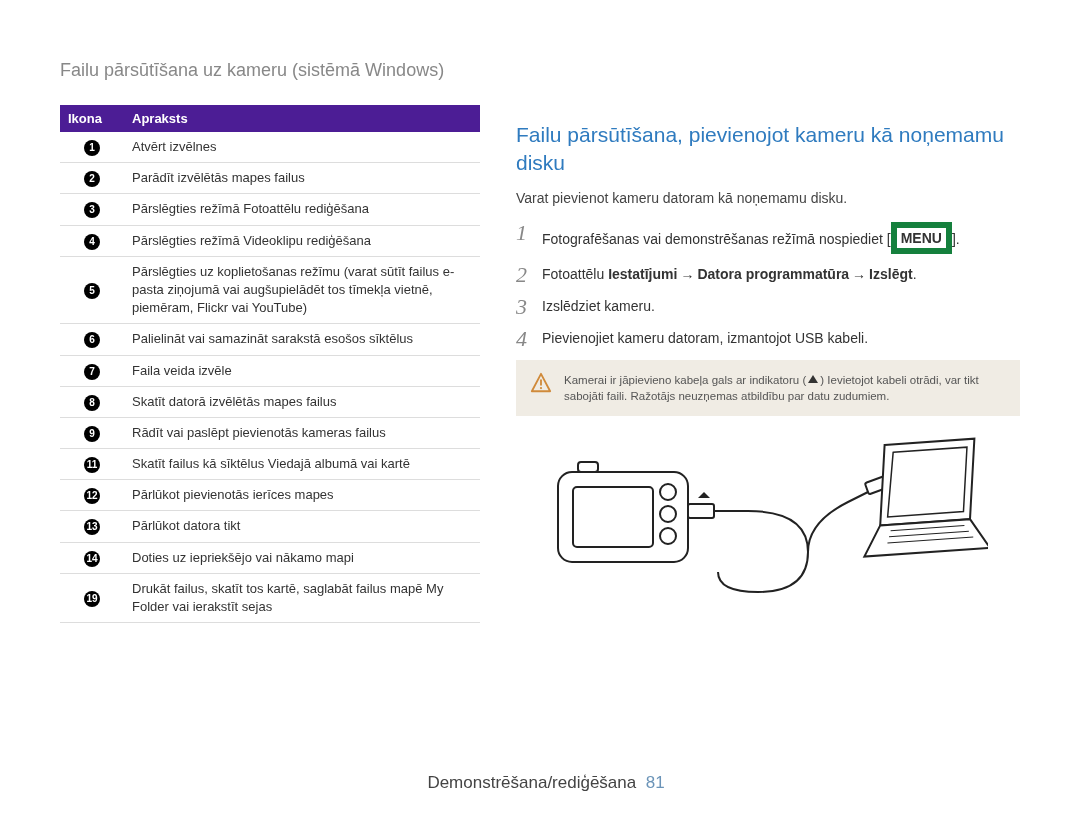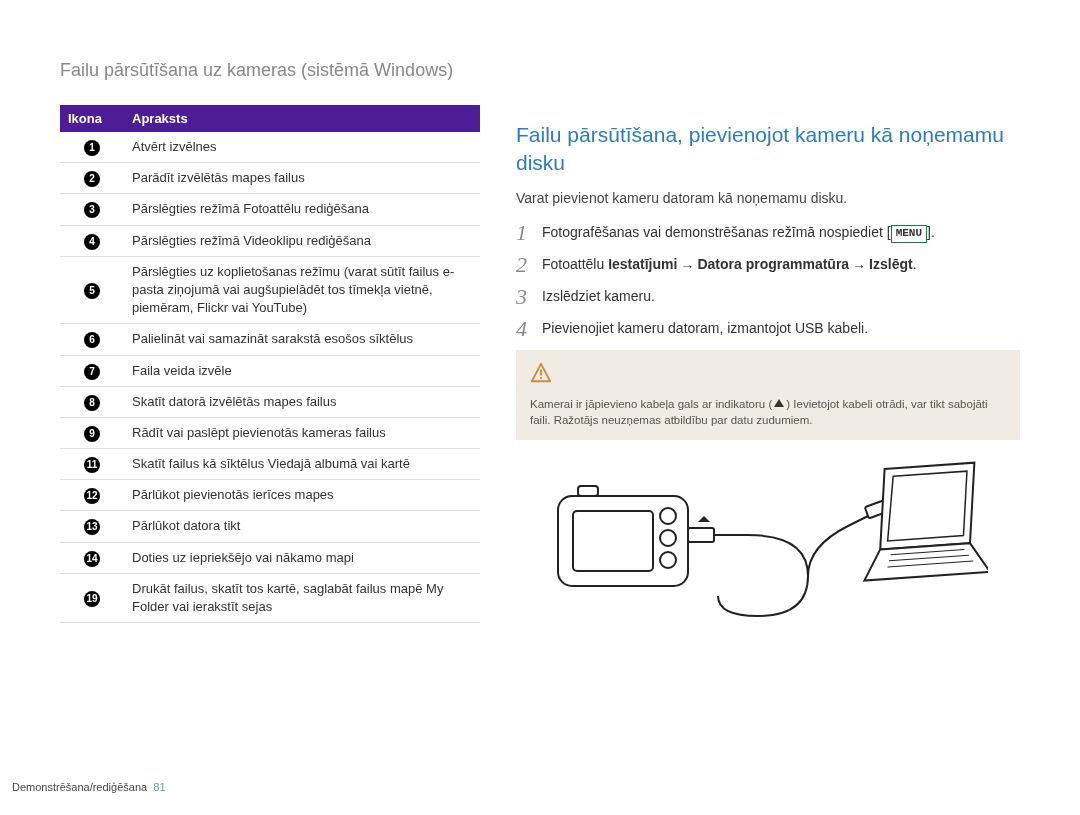--- a/index.html
+++ b/index.html
@@ -95,74 +95,73 @@
     color: #888;
     font-style: italic;
     font-size: 22px;
     font-family: Georgia, 'Times New Roman', serif;
     line-height: 1;
     min-width: 16px;
   }
   .step-text b { font-weight: bold; }
   .menu-box {
     display: inline-block;
-    border: 1px solid #15803d;
+    border: 6px solid #15803d;
     padding: 0 4px;
-    font-size: 11px;
+    font-size: 14px;
     font-weight: bold;
     vertical-align: 1px;
-    font-family: Liberation Mono, monospace;
   }
   .arrow { margin: 0 3px; }
   .note-box {
     display: flex;
     gap: 12px;
     background: #f0ece4;
     padding: 12px 14px;
     font-size: 11.5px;
     color: #555;
     line-height: 1.4;
     margin-top: 10px;
     margin-bottom: 16px;
-    flex-direction: column;
   }
   .note-icon {
     flex: 0 0 auto;
   }
   .note-icon svg { display:block; }
   .illustration {
     text-align: center;
     margin-top: 4px;
   }
   .footer {
     position: absolute;
     bottom: 22px;
     left: 12px;
     right: 0;
-    font-size: 11px;
+    text-align: center;
+    font-size: 17px;
     color: #444;
   }
   .footer .pg {
     color: #6b94b8;
   }
   .tri {
     display:inline-block;
     width:0;height:0;
     border-left:5px solid transparent;
     border-right:5px solid transparent;
     border-bottom:8px solid #333;
     vertical-align: 1px;
     margin: 0 2px;
   }
 </style>
 </head>
 <body>
 
 <div class="page">
-  <div class="page-header">Failu pārsūtīšana uz kameras (sistēmā Windows)</div>
+  <div class="page-header">Failu pārsūtīšana uz kameru (sistēmā Windows)</div>
 
   <div class="columns">
     <div class="left-col">
       <table class="icon-table">
         <thead>
           <tr>
             <th>Ikona</th>
             <th>Apraksts</th>
           </tr>
         </thead>

